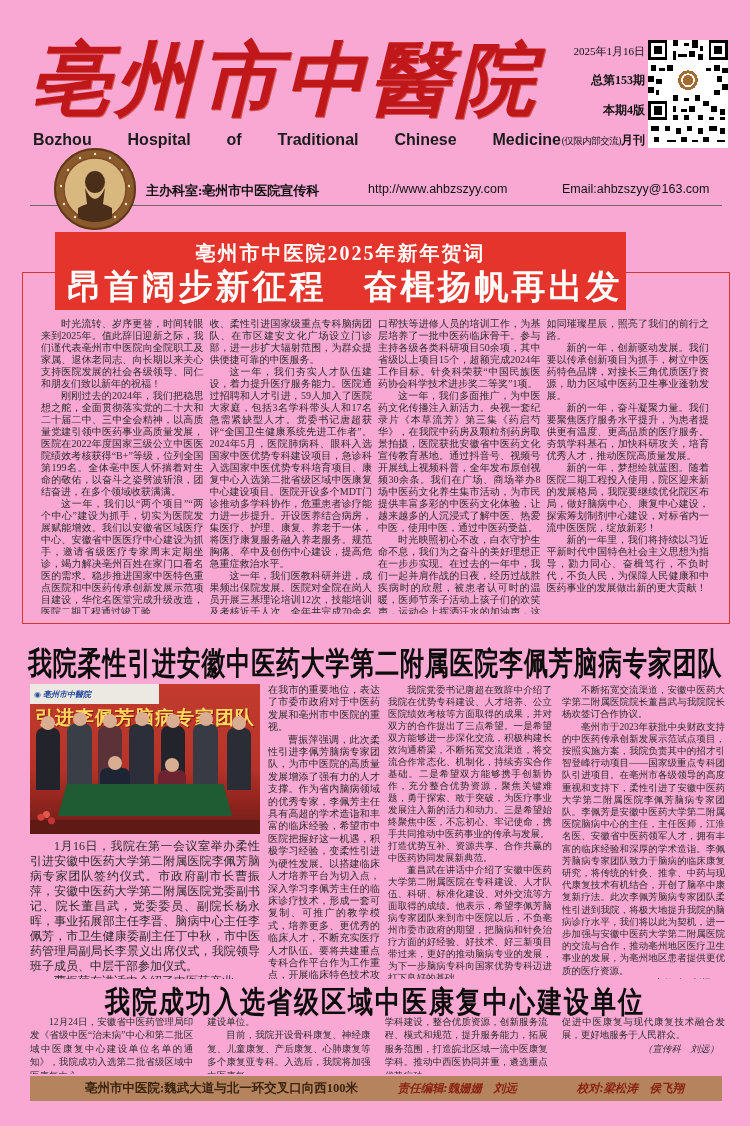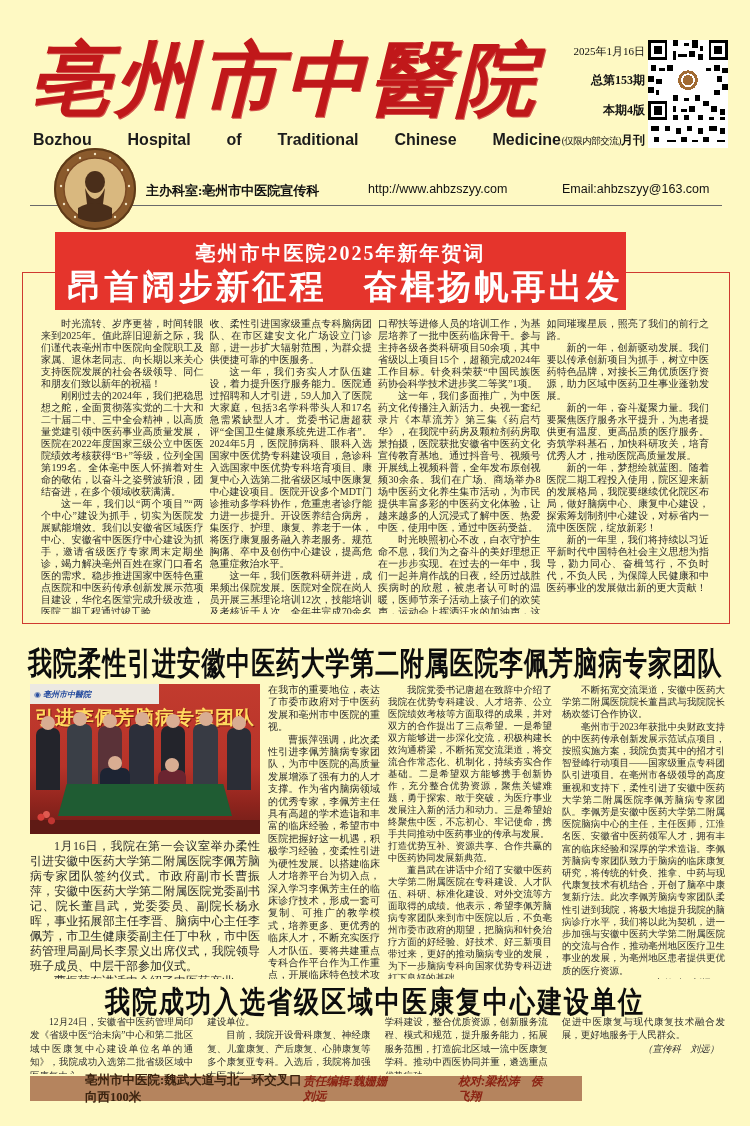--- a/index.html
+++ b/index.html
@@ -1,18 +1,18 @@
 <!DOCTYPE html>
 <html><head>
 <meta charset="utf-8">
 <style>
   html,body{margin:0;padding:0;background:#e9e9e9;}
   .page{
     position:relative;width:750px;height:1126px;margin:0 auto;
-    background:#fef9c3;overflow:hidden;
+    background:#f9a8d4;overflow:hidden;
     font-family:"Liberation Serif","DejaVu Serif",serif;color:#2b2b2b;
   }
   
   .mast-title{
     position:absolute;top:30px;left:30px;width:540px;height:100px;
     font-size:80px;line-height:100px;font-weight:bold;font-style:italic;
     letter-spacing:5px;color:#c0181a;white-space:nowrap;
     text-shadow:1px 1px 0 #d4544d;
   }
   .mast-en{
@@ -110,21 +110,21 @@
     transform:scaleY(1.2);transform-origin:center top;
   }
   .a3-cols{
     position:absolute;top:1016px;left:30px;width:695px;height:58px;
     display:flex;gap:14px;
   }
   .a3-cols .col{flex:1;overflow:hidden;font-size:9.5px;line-height:13.4px;}
 
   
   .footer-bar{
-    position:absolute;top:1076px;left:30px;width:552px;height:25px;
+    position:absolute;top:1076px;left:30px;width:692px;height:25px;
     background:#b5845e;display:flex;align-items:center;box-sizing:border-box;
     padding:0 38px 0 55px;
   }
   .footer-address{font-size:12.5px;font-weight:bold;color:#3c2410;}
   .footer-editors{margin-left:auto;font-size:11.5px;font-style:italic;font-weight:bold;color:#8b2313;}
   .footer-proof{margin-left:60px;font-size:11.5px;font-style:italic;font-weight:bold;color:#8b2313;}
 </style>
 </head>
 <body>
 

